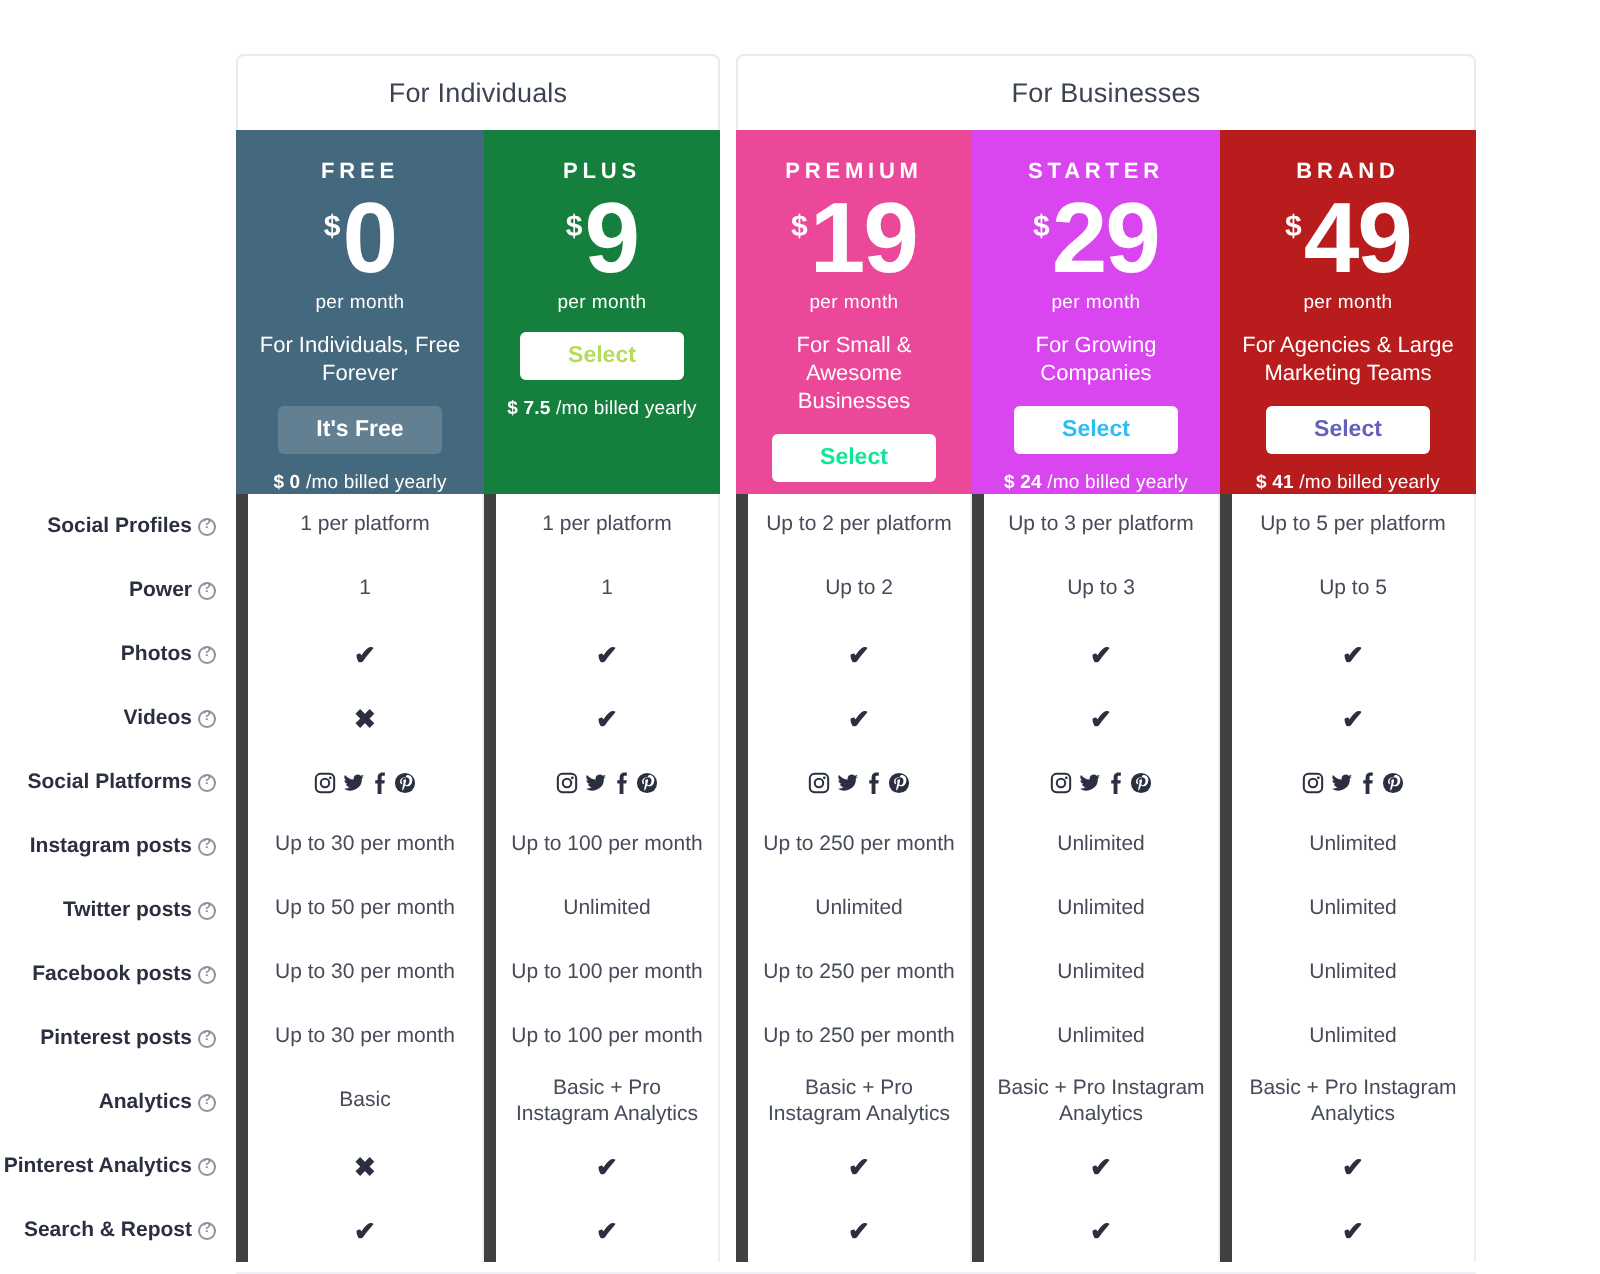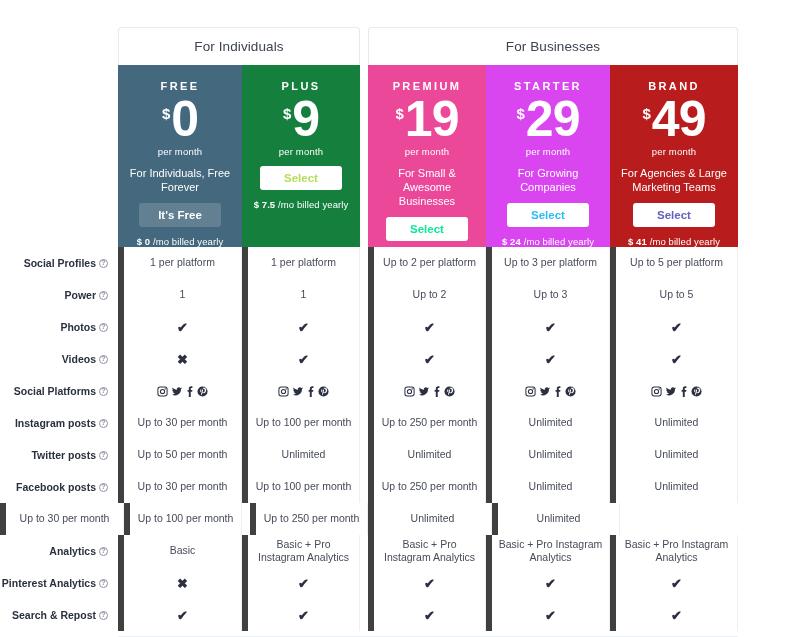--- a/index.html
+++ b/index.html
@@ -553,20 +553,24 @@
           <span>Up to 250 per month</span>
         </div>
         <div class="fcell c3">
           <span>Unlimited</span>
         </div>
         <div class="fcell c4">
           <span>Unlimited</span>
         </div>
       </div>
       <div class="frow">
+        <div class="fname">
+          <span>Pinterest posts</span>
+          <span class="info-icon"></span>
+        </div>
         <div class="fcell c0">
           <span>Up to 30 per month</span>
         </div>
         <div class="fcell c1">
           <span>Up to 100 per month</span>
         </div>
         <div class="fcell c2">
           <span>Up to 250 per month</span>
         </div>
         <div class="fcell c3">

